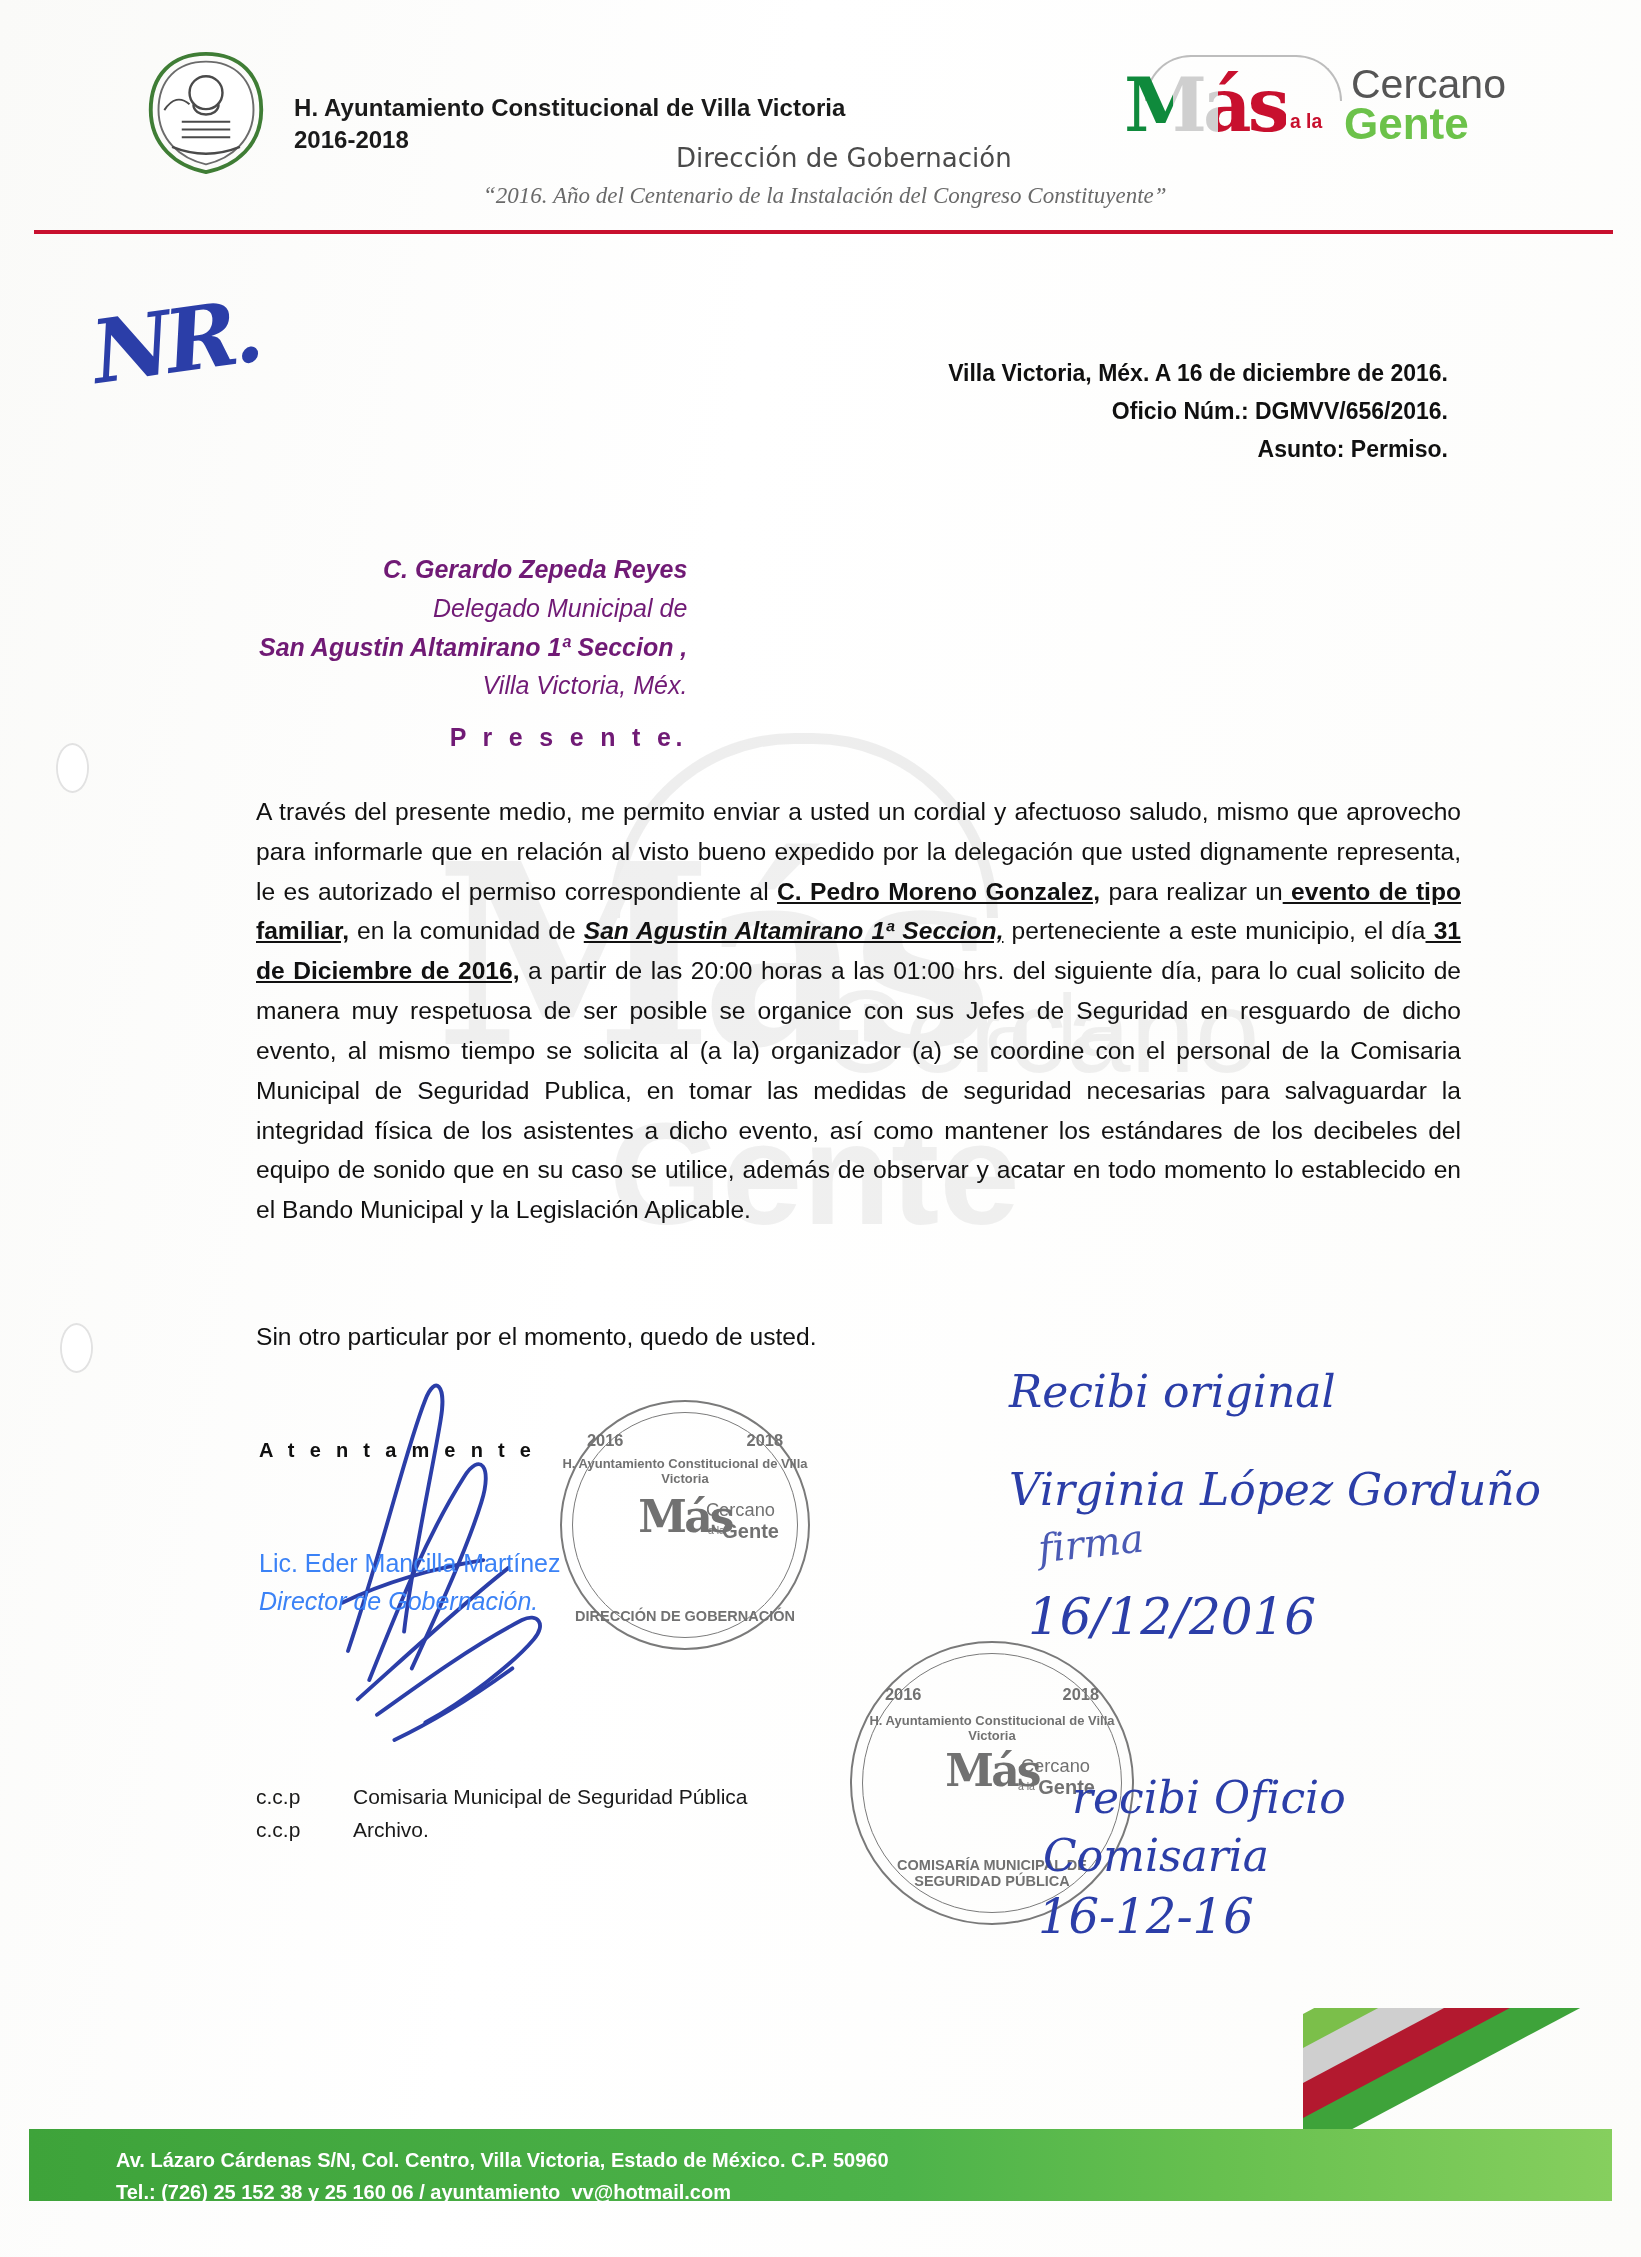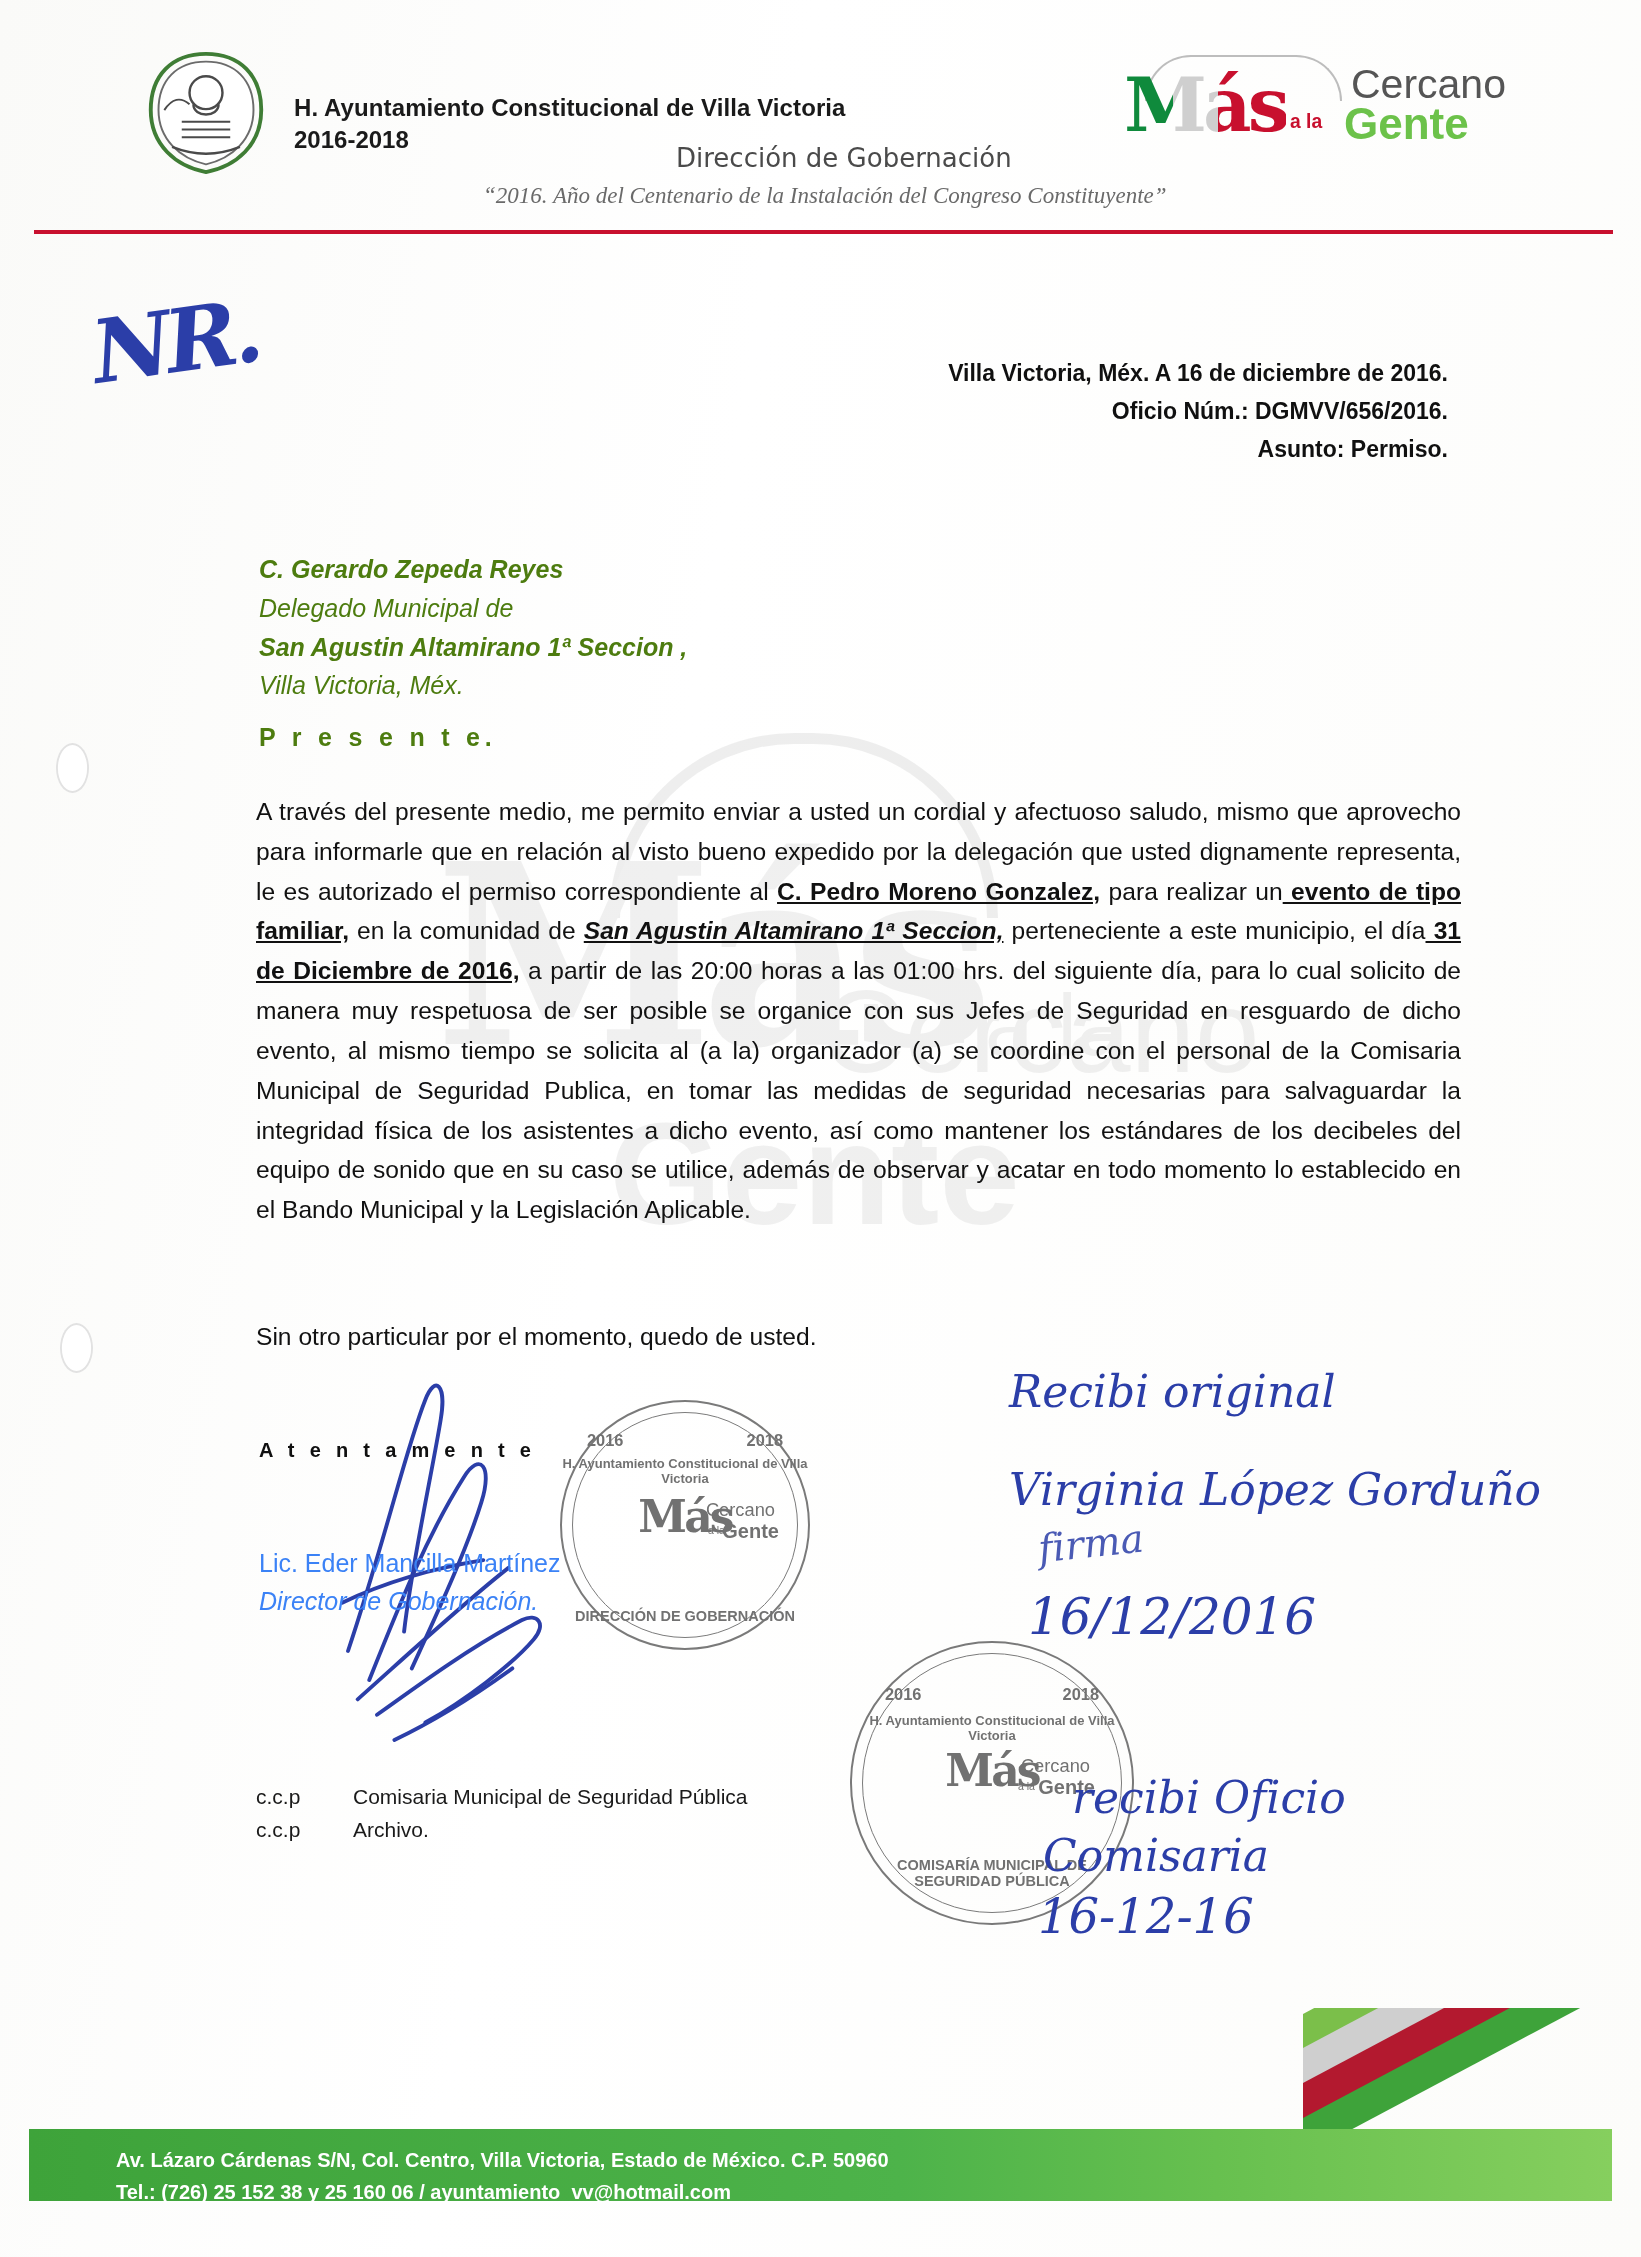--- a/index.html
+++ b/index.html
@@ -148,21 +148,22 @@
     font-weight: bold;
     line-height: 1.65;
     color: #101010;
   }
   .addressee {
     position: absolute;
     left: 259px;
     top: 550px;
     font-size: 25px;
     line-height: 1.55;
-    color: #4d7c0f;
+    color: #701a75;
+    text-align: right;
   }
   .addressee .b-i { font-weight: bold; font-style: italic; }
   .addressee .i { font-style: italic; }
   .addressee .presente {
     font-weight: bold;
     letter-spacing: 4.8px;
     display: block;
     margin-top: 13px;
   }
 

